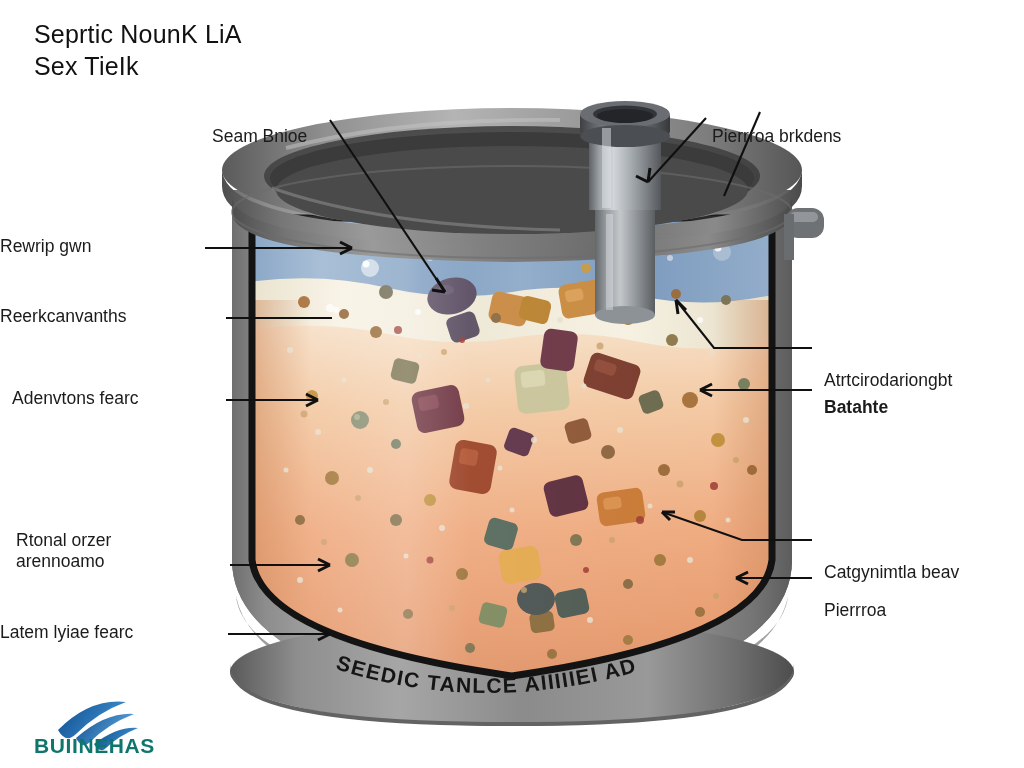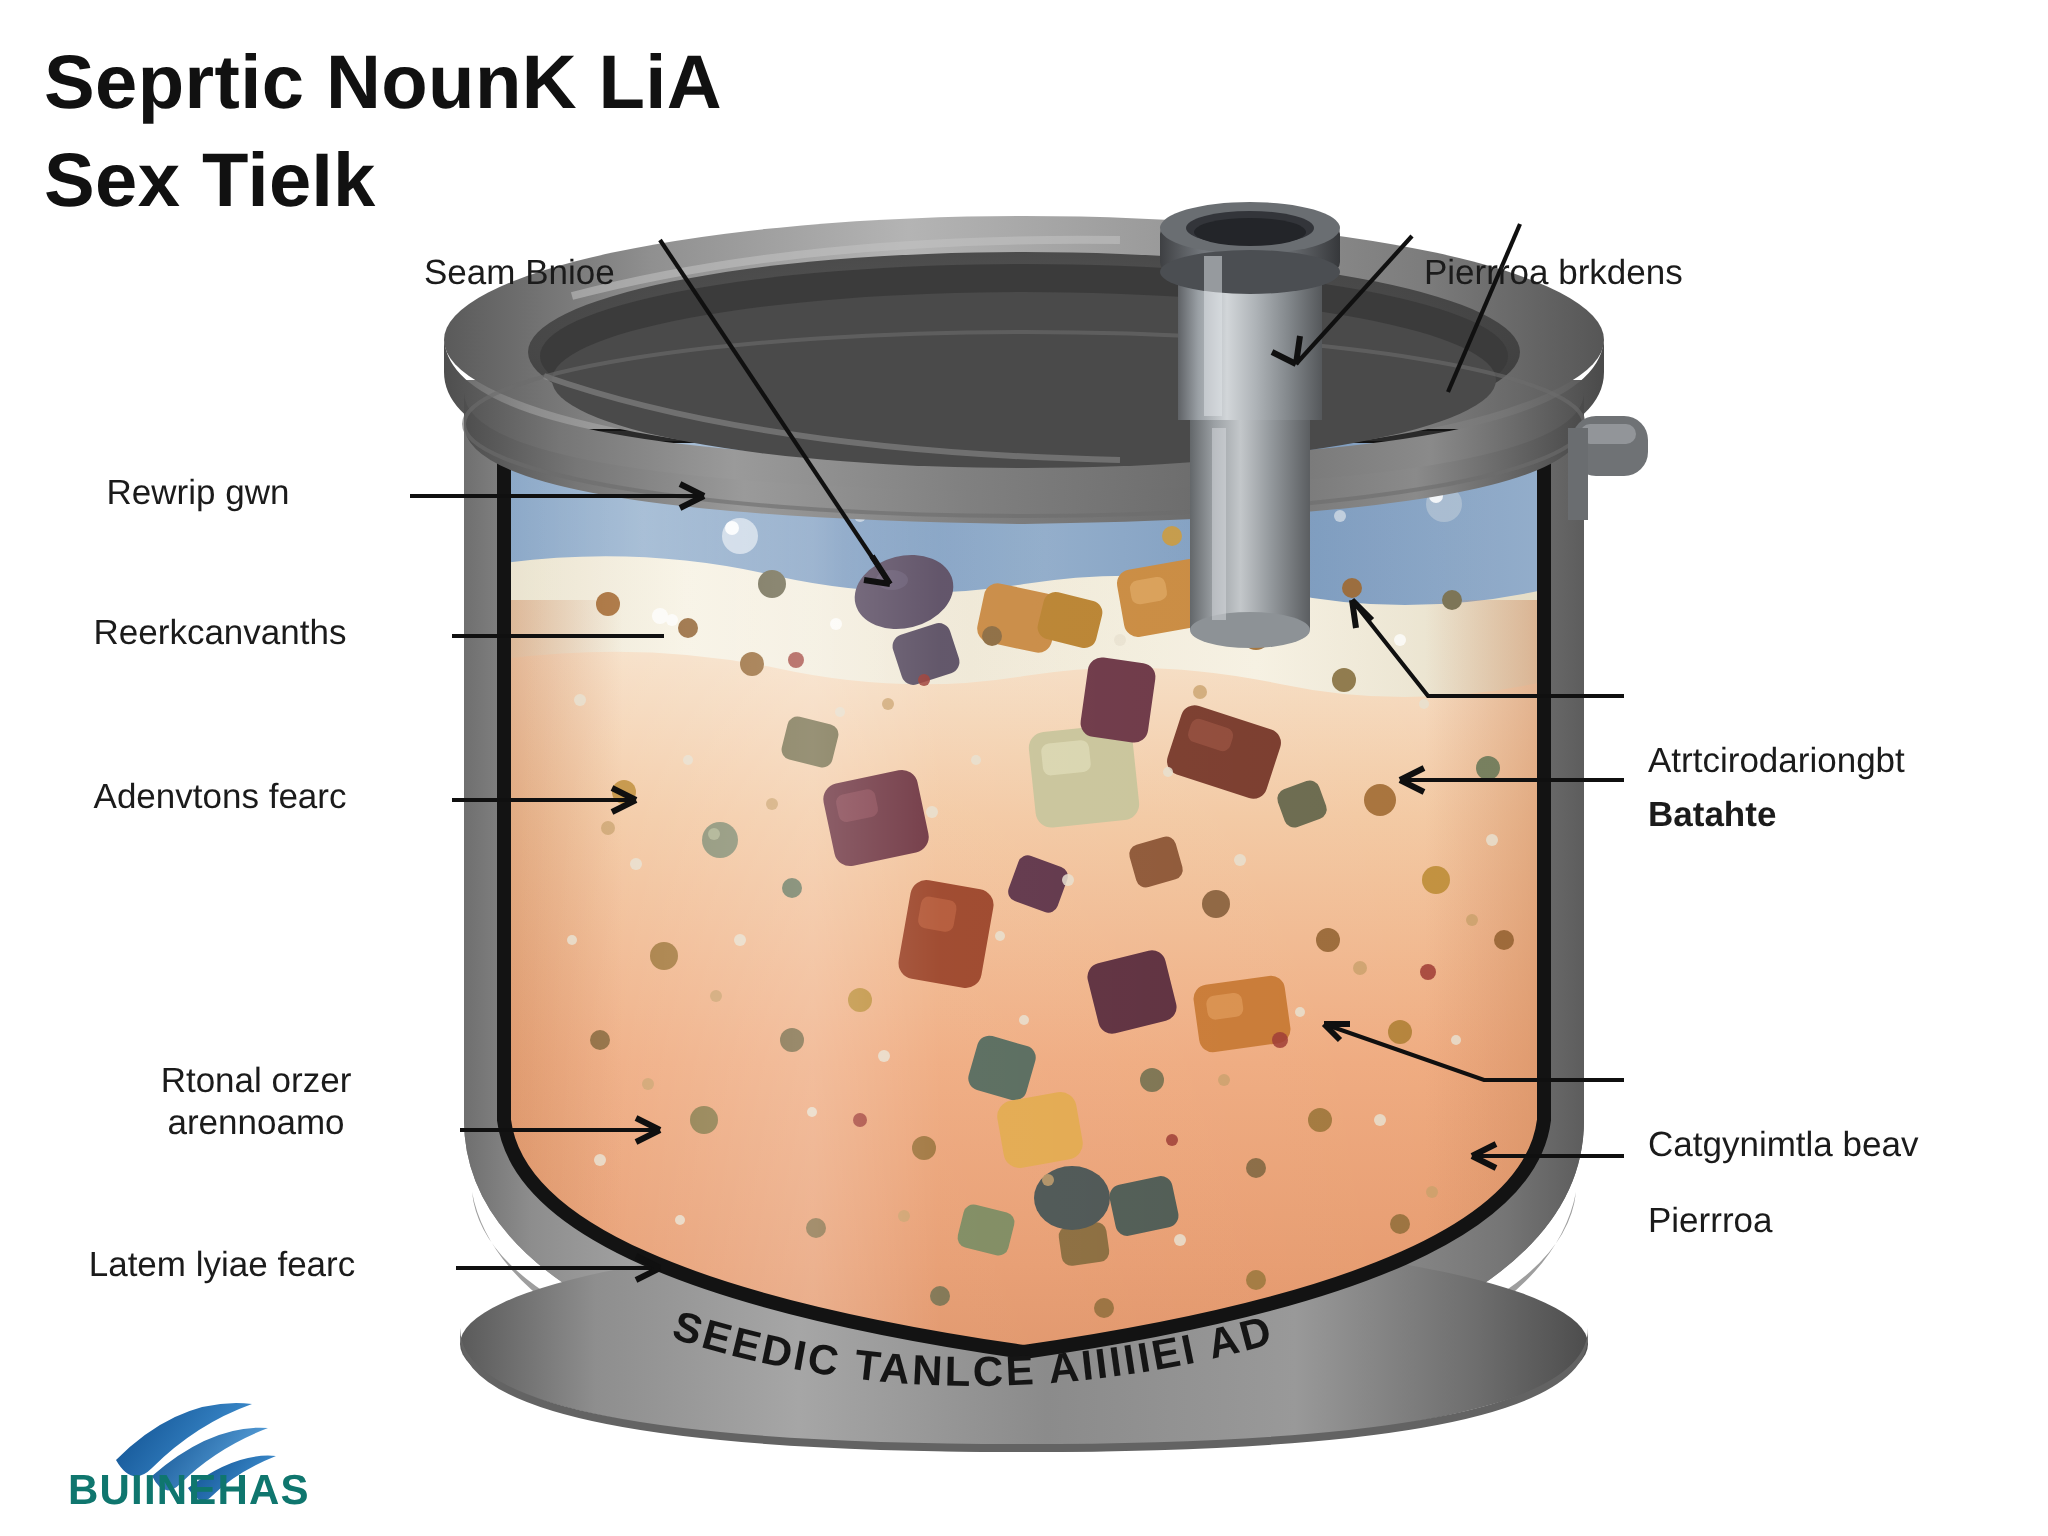--- a/index.html
+++ b/index.html
@@ -5,32 +5,32 @@
   html,body{margin:0;padding:0;}
   body{
     width:1024px;height:768px;overflow:hidden;background:#ffffff;
     font-family:"Liberation Sans", sans-serif;
     position:relative;
   }
   #stage{position:absolute;left:0;top:0;width:1024px;height:768px;}
 
   
   .title{
-    position:absolute;left:22px;top:18px;width:420px;
-    font-size:38px;font-weight:bold;color:#111;line-height:1.28;
+    position:absolute;left:34px;top:18px;width:420px;
+    font-size:25px;font-weight:normal;color:#111;line-height:1.28;
     letter-spacing:.2px;
   }
   .title .l2{display:block;}
 
   .lbl{
     position:absolute;font-size:17.5px;color:#1b1b1b;
     line-height:1.22;white-space:pre;
   }
   .lbl.r{text-align:left;margin-top:34px;}
-  .lbl.l{text-align:center;}
+  .lbl.l{text-align:left;}
 
   
   .logo{position:absolute;left:28px;top:700px;width:170px;height:62px;}
   .logo-text{
     position:absolute;left:6px;top:34px;
     font-size:21px;font-weight:bold;color:#0f766e;letter-spacing:.6px;
   }
 </style>
 </head>
 <body>
@@ -429,21 +429,21 @@
   </svg>
 
   <div class="lbl r" style="left:212px;top:92px;">Seam Bnioe</div>
 
   <div class="lbl r" style="left:712px;top:92px;">Pierrroa brkdens</div>
 
   <div class="lbl l" style="left:0px;top:236px;width:198px;">Rewrip gwn</div>
 
   <div class="lbl l" style="left:0px;top:306px;width:220px;">Reerkcanvanths</div>
 
-  <div class="lbl l" style="left:0px;top:388px;width:220px;">Adenvtons fearc</div>
+  <div class="lbl l" style="left:0px;top:388px;width:220px;padding-left:12px;">Adenvtons fearc</div>
 
   <div class="lbl l" style="left:16px;top:530px;width:224px;">Rtonal orzer
 arennoamo</div>
 
   <div class="lbl l" style="left:0px;top:622px;width:222px;">Latem lyiae fearc</div>
 
   <div class="lbl r" style="left:824px;top:336px;">Atrtcirodariongbt</div>
 
   <div class="lbl r" style="left:824px;top:363px;font-weight:bold;">Batahte</div>
 

